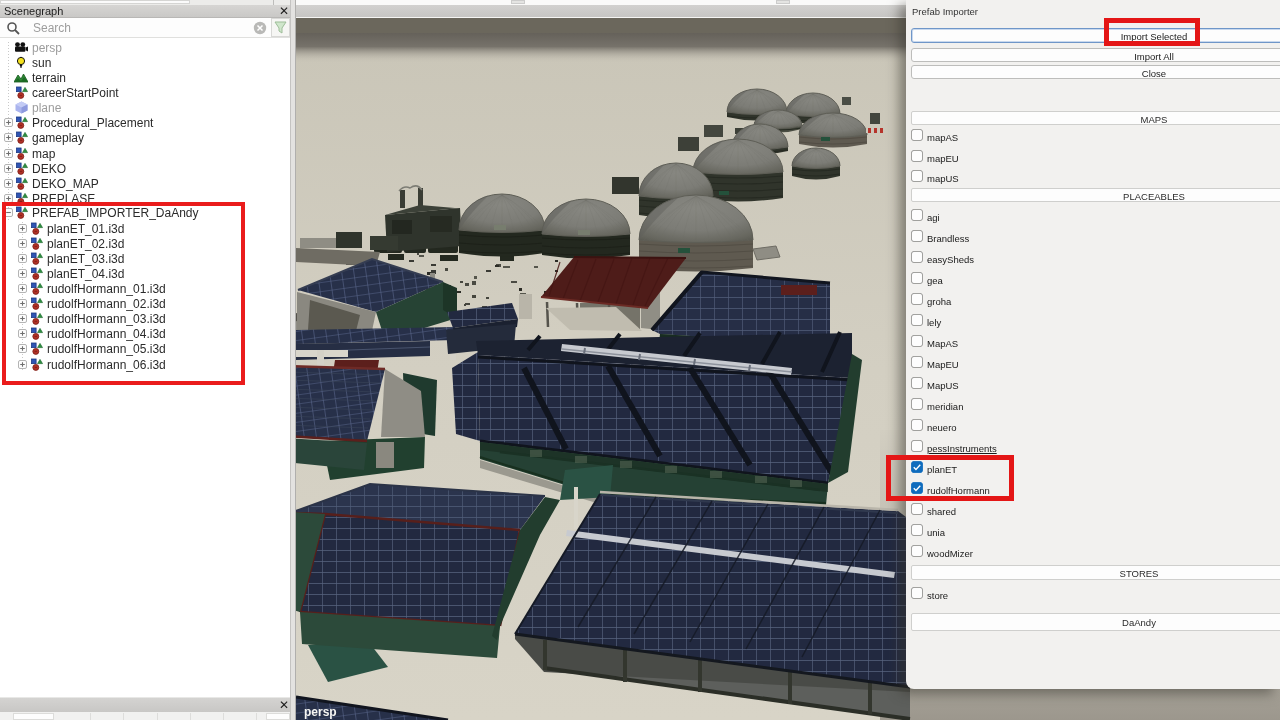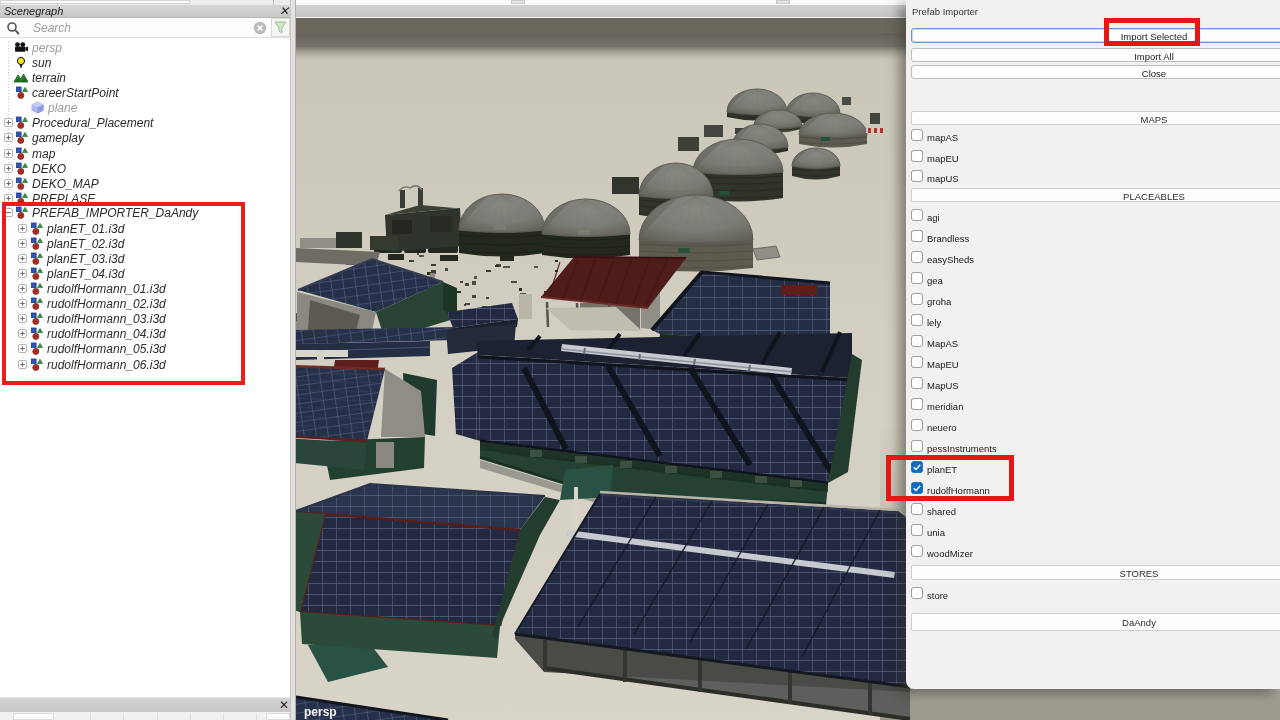--- a/index.html
+++ b/index.html
@@ -421,21 +421,21 @@
     <rect x="574" y="487" width="4" height="42" fill="#d8d5ca"></rect>
     <polygon points="567,530 895,572 894,578 566,536" fill="#c7cad0"></polygon>
     <path d="M656 497 L578 627 M712 501 L634 634 M768 504 L690 642 M824 507 L746 649 M880 510 L802 657" stroke="#151a26" stroke-width="1.5" opacity="0.85" fill="none"></path>
     <path d="M600 494 L515 634" stroke="#151a26" stroke-width="2" fill="none"></path>
     <polygon points="296,697 448,720 296,720" fill="url(#solarB)"></polygon>
     <path d="M296 697 L448 720" stroke="#11151f" stroke-width="3"></path>
 
     <text x="304" y="716" font-size="12" font-weight="bold" fill="#f5f5f2">persp</text>
   </svg>
 
-  <div class="abs" id="leftpanel" style="left:0;top:0;width:296px;height:720px;background:#ffffff;z-index:2;font-style:italic;">
+  <div class="abs" id="leftpanel" style="left:0;top:0;width:296px;height:720px;background:#ffffff;z-index:2;">
 
     <div class="abs" style="left:0;top:0;width:296px;height:5px;background:#ececea;"></div>
     <div class="abs" style="left:0;top:0;width:190px;height:4px;background:#fbfbfb;border:1px solid #d5d5d3;box-sizing:border-box;"></div>
     <div class="abs" style="left:273px;top:0;width:1px;height:5px;background:#bdbdbb;"></div>
 
     <div class="abs" style="left:0;top:5px;width:296px;height:13px;background:linear-gradient(#d6d5d3,#c9c8c6);border-bottom:1px solid #b8b7b5;box-sizing:border-box;">
       <span class="abs" style="left:4px;top:0px;font-size:11px;color:#1c1c1c;">Scenegraph</span>
       <span class="abs" style="left:279px;top:-1px;font-size:12px;color:#1c1c1c;">✕</span>
     </div>
 
@@ -485,21 +485,21 @@
         </div>
     <div class="abs" style="left:0;top:45.2px;width:296px;height:15px;">
           <svg class="abs" style="left:16px;top:1px" width="12" height="13" viewBox="0 0 12 13">
             <rect x="0.5" y="1" width="4.6" height="4.6" fill="#2f55b4" stroke="#1c3a86" stroke-width="0.8"></rect>
             <path d="M6.6 5.6 L9 1.4 L11.5 5.6 Z" fill="#2e9141" stroke="#1d6b2d" stroke-width="0.7"></path>
             <circle cx="4.8" cy="9.4" r="3" fill="#b03026" stroke="#7c1f18" stroke-width="0.8"></circle>
             <path d="M3.6 9.4 H6" stroke="#7c1f18" stroke-width="0.9"></path>
           </svg>
           <span class="abs" style="left:32px;top:1px;font-size:12px;color:#2b2b2b;white-space:nowrap;">careerStartPoint</span>
         </div>
-    <div class="abs" style="left:0;top:60.3px;width:296px;height:15px;margin-left:16px;">
+    <div class="abs" style="left:0;top:60.3px;width:296px;height:15px;">
           <svg class="abs" style="left:15px;top:1px" width="13" height="13" viewBox="0 0 13 13">
             <path d="M6.5 0.5 L12.5 3.5 V9.5 L6.5 12.5 L0.5 9.5 V3.5 Z" fill="#aab4ee"></path>
             <path d="M6.5 0.5 L12.5 3.5 L6.5 6.5 L0.5 3.5 Z" fill="#c3cbf5"></path>
             <path d="M6.5 6.5 L12.5 3.5 V9.5 L6.5 12.5 Z" fill="#8e9ade"></path>
           </svg>
           <span class="abs" style="left:32px;top:1px;font-size:12px;color:#9d9d9d;white-space:nowrap;">plane</span>
         </div>
     <div class="abs" style="left:0;top:75.3px;width:296px;height:15px;">
           <svg class="abs" style="left:4px;top:3px" width="9" height="9" viewBox="0 0 9 9">
             <rect x="0.5" y="0.5" width="8" height="8" rx="1.5" fill="#fcfcfc" stroke="#b4b4b4" stroke-width="1"></rect>
@@ -810,21 +810,21 @@
         <rect x="0.5" y="0.5" width="13" height="13" rx="3" fill="#fdfdfd" stroke="#8a8a88" stroke-width="1"></rect>
       </svg>
     <span class="abs" style="left:21px;top:401px;color:#1a1a1a;">meridian</span>
     <svg class="abs" style="left:5px;top:419px" width="12" height="12" viewBox="0 0 14 14">
         <rect x="0.5" y="0.5" width="13" height="13" rx="3" fill="#fdfdfd" stroke="#8a8a88" stroke-width="1"></rect>
       </svg>
     <span class="abs" style="left:21px;top:422px;color:#1a1a1a;">neuero</span>
     <svg class="abs" style="left:5px;top:440px" width="12" height="12" viewBox="0 0 14 14">
         <rect x="0.5" y="0.5" width="13" height="13" rx="3" fill="#fdfdfd" stroke="#8a8a88" stroke-width="1"></rect>
       </svg>
-    <span class="abs" style="left:21px;top:443px;color:#1a1a1a;">pessInstruments</span>
+    <span class="abs" style="left:21px;top:443px;color:#1a1a1a;text-decoration:underline;">pessInstruments</span>
     <svg class="abs" style="left:5px;top:461px" width="12" height="12" viewBox="0 0 14 14">
         <rect x="0.5" y="0.5" width="13" height="13" rx="3" fill="#0f6cbd" stroke="#0f6cbd"></rect>
         <path d="M3.2 7.2 L5.8 9.8 L10.8 4.4" stroke="#fff" stroke-width="1.6" fill="none"></path>
       </svg>
     <span class="abs" style="left:21px;top:464px;color:#1a1a1a;">planET</span>
     <svg class="abs" style="left:5px;top:482px" width="12" height="12" viewBox="0 0 14 14">
         <rect x="0.5" y="0.5" width="13" height="13" rx="3" fill="#0f6cbd" stroke="#0f6cbd"></rect>
         <path d="M3.2 7.2 L5.8 9.8 L10.8 4.4" stroke="#fff" stroke-width="1.6" fill="none"></path>
       </svg>
     <span class="abs" style="left:21px;top:485px;color:#1a1a1a;">rudolfHormann</span>

